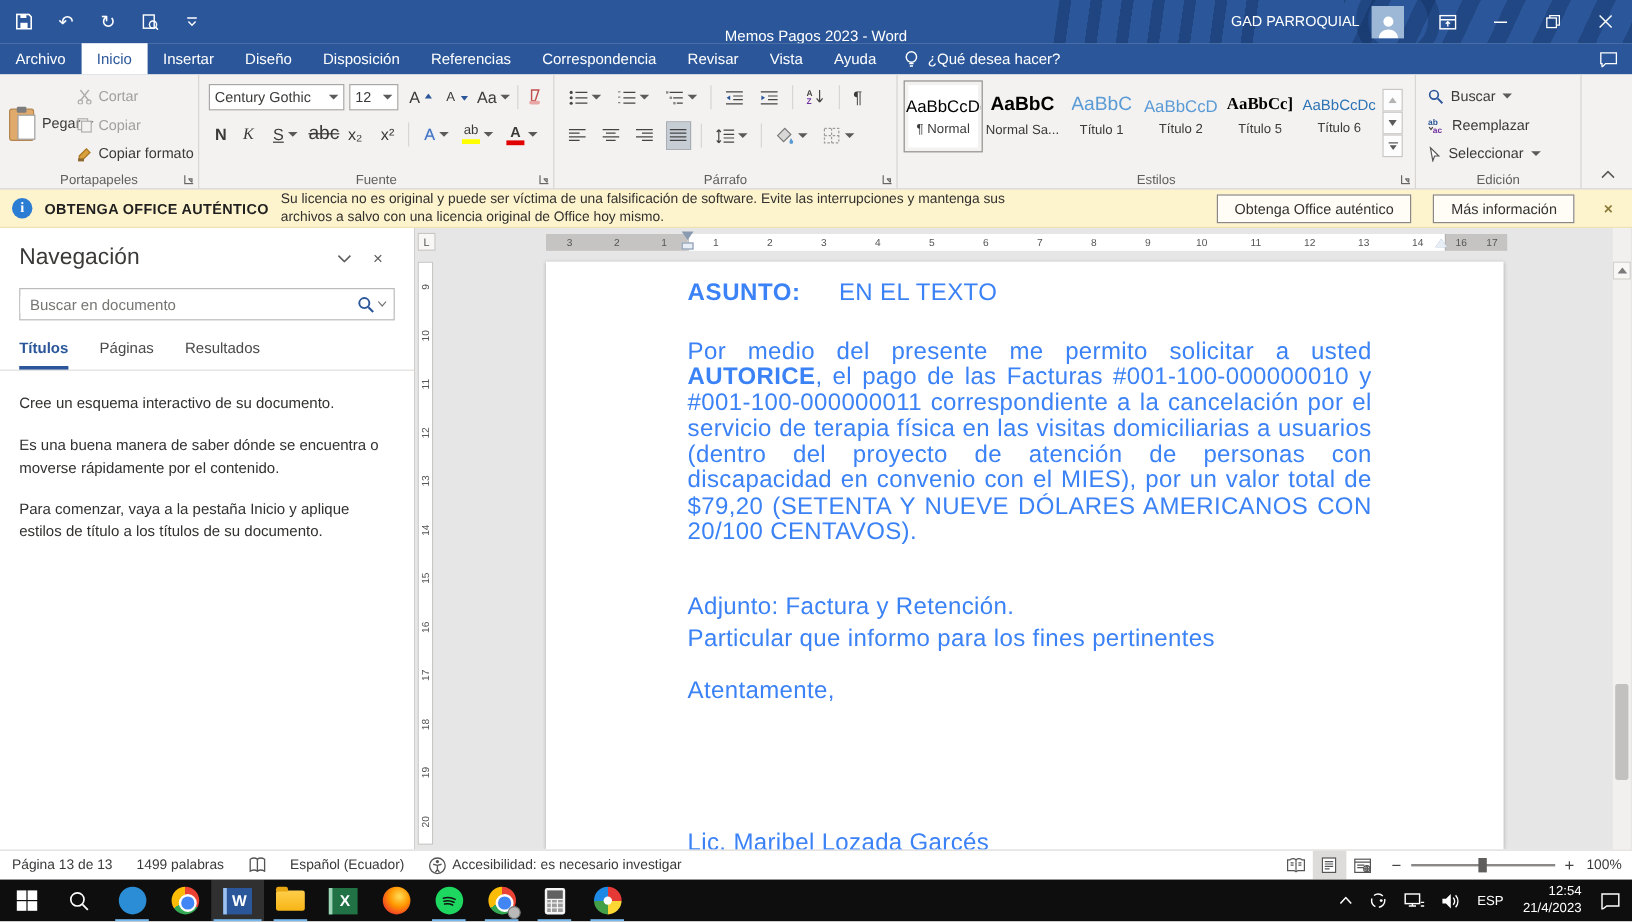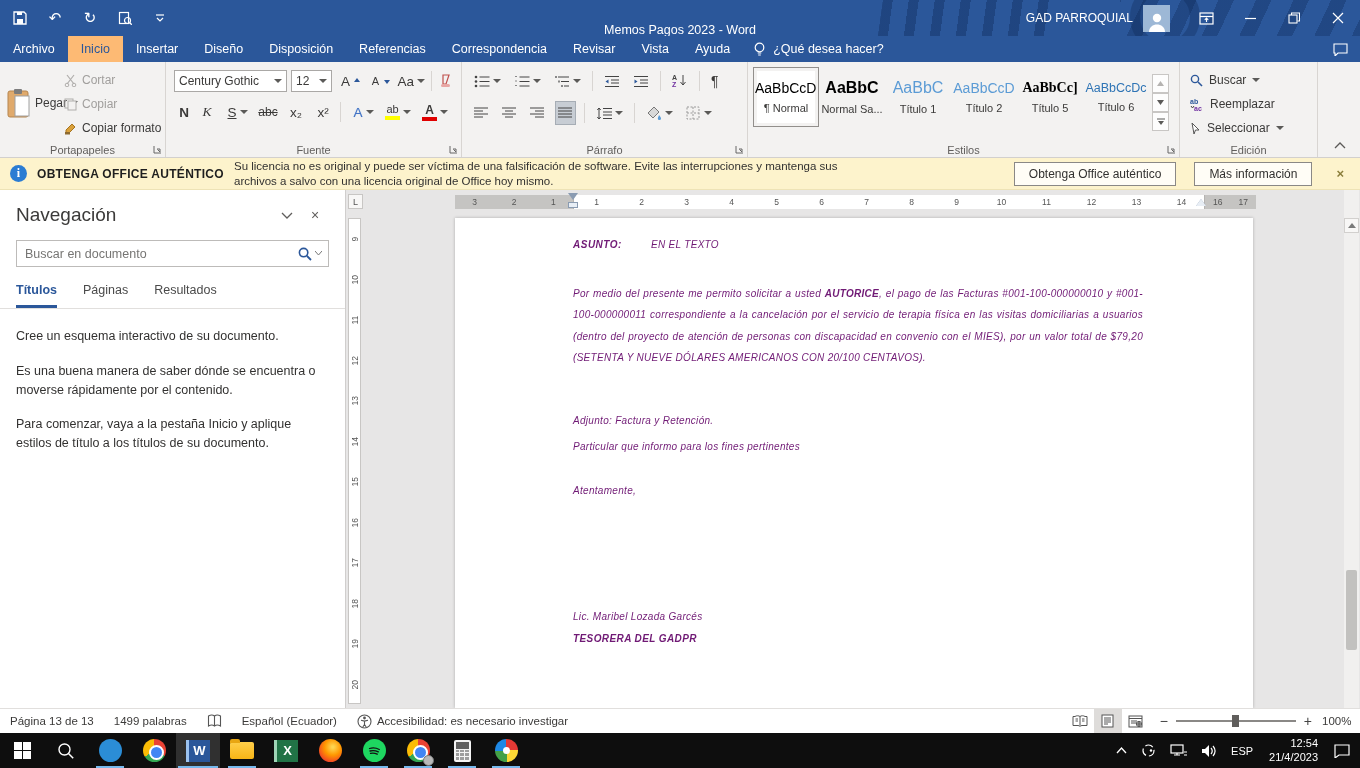--- a/index.html
+++ b/index.html
@@ -19,21 +19,21 @@
   .tb-title { position:absolute; left:0; right:0; top:12px; height:36px; display:flex; align-items:center; justify-content:center; font-size:12.5px; z-index:2; }
   .tb-right { position:absolute; right:0; top:0; height:36px; display:flex; align-items:center; z-index:3; }
   .tb-account { font-size:12px; margin-right:10px; }
   .tb-avatar { width:27px; height:27px; background:#9db8d6; display:flex; align-items:flex-end; justify-content:center; overflow:hidden; margin-right:14px; }
   .winbtn { width:44px; height:36px; display:flex; align-items:center; justify-content:center; color:#fff; }
   .winbtn svg { display:block; }
 
   
   .menubar { position:absolute; left:0; top:36px; width:1360px; height:26px; background:#2b579a; display:flex; align-items:stretch; color:#fff; font-size:12.5px; }
   .mtab { display:flex; align-items:center; padding:0 13px; cursor:default; }
-  .mtab.active { background:#fdba74; color:#2b579a; }
+  .mtab.active { background:#ffffff; color:#2b579a; }
   .tellme-wrap { display:flex; align-items:center; gap:7px; padding:0 10px; }
   .mb-spacer { flex:1; }
   .feedback { width:40px; display:flex; align-items:center; justify-content:center; }
 
   
   .ribbon { position:absolute; left:0; top:62px; width:1360px; height:96px; background:#f3f2f1; border-bottom:1px solid #d2d0ce; display:flex; font-size:12px; color:#3b3a39; }
   .rgroup { position:relative; border-right:1px solid #d8d5d2; display:flex; flex-direction:column; }
   .rgroup-label { position:absolute; bottom:1px; left:0; right:0; text-align:center; font-size:11px; color:#605e5c; }
   .launcher { position:absolute; right:3px; bottom:3px; }
   .g-clip { width:166px; }
@@ -46,21 +46,21 @@
   .font-row1 { display:flex; align-items:center; gap:4px; padding:8px 6px 0 8px; }
   .font-row2 { display:flex; align-items:center; gap:7px; padding:9px 6px 0 10px; }
   .combo { display:flex; align-items:center; justify-content:space-between; border:1px solid #aaa8a6; background:#fff; height:22px; padding:0 4px; font-size:12px; }
   .combo-family { width:118px; }
   .combo-size { width:42px; }
   .tri { width:0; height:0; border-left:4px solid transparent; border-right:4px solid transparent; border-top:4px solid #5b5a58; }
   .fmt { font-size:13.5px; width:16px; text-align:center; }
   .fmt-b { font-weight:bold; }
   .fmt-i { font-style:italic; font-family:"Liberation Serif", serif; }
   .fmt-u { text-decoration:underline; }
-  .fmt-s { text-decoration:line-through; font-size:12px; width:22px; }
+  .fmt-s { text-decoration:line-through; font-size:16px; width:22px; }
   .chip { display:flex; flex-direction:column; align-items:center; line-height:1; }
   .chip-bar { width:15px; height:4px; margin-top:1px; }
   .vline { width:1px; height:20px; background:#d8d5d2; }
   .g-para { width:286px; }
   .para-row { display:flex; align-items:center; gap:9px; padding:8px 6px 0 10px; }
   .para-row2 { padding-top:10px; }
   .tool { display:flex; align-items:center; justify-content:center; height:22px; padding:0 2px; }
   .tool.pressed { background:#c7cdd4; outline:1px solid #a6adb5; }
   .sort-ic { font-size:9px; font-weight:bold; display:flex; align-items:center; }
   .pilcrow { font-size:14px; color:#3b3a39; }
@@ -114,21 +114,21 @@
   .hr-seg { display:flex; align-items:center; background:#c5c4c2; }
   .hr-seg span { flex:1; text-align:center; }
   .hr-white { background:#fff; border-left:1px solid #b5b3b1; border-right:1px solid #b5b3b1; }
   .hr-l { width:118px; } .hr-m { width:632px; } .hr-r { width:51px; }
   .ind-first { position:absolute; left:222px; top:3px; width:0; height:0; border-left:5px solid transparent; border-right:5px solid transparent; border-top:7px solid #8a9bb1; }
   .ind-left { position:absolute; left:222px; top:12px; width:10px; height:6px; background:#e8eef5; border:1px solid #8a9bb1; }
   .ind-right { position:absolute; left:850px; top:9px; width:0; height:0; border-left:5px solid transparent; border-right:5px solid transparent; border-bottom:7px solid #e8eef5; filter:drop-shadow(0 0 .5px #8a9bb1); }
   .vruler { position:absolute; left:2px; top:28px; width:13px; height:486px; background:#fff; border:1px solid #c8c6c4; display:flex; flex-direction:column; overflow:hidden; }
   .vruler span { height:40.5px; flex:0 0 auto; display:flex; align-items:center; justify-content:center; font-size:8.5px; color:#555; writing-mode:vertical-rl; transform:rotate(180deg); }
   .page { position:absolute; left:109px; top:28px; width:798px; height:490px; background:#fff; box-shadow:0 0 3px rgba(0,0,0,.25); padding:16px 110px 0 118px; }
-  .doc-text { font-size:10px; color:#701a75; letter-spacing:.3px; line-height:21.5px;font-style:italic; }
+  .doc-text { font-size:20px; color:#3b82f6; letter-spacing:.3px; line-height:21.5px; }
   .subject { margin-bottom:27px; }
   .subject-label { font-weight:bold; letter-spacing:.5px; }
   .subject-value { margin-left:26px; }
   .body-par { text-align:justify; margin-bottom:41px; }
   .attach { margin-bottom:5px; }
   .closing { margin-bottom:22px; }
   .salute { margin-bottom:105px; }
   .sign-title { font-weight:bold; letter-spacing:.4px; }
   .vscroll { position:absolute; right:1px; top:0; width:15px; height:518px; background:#f1f0ef; }
   .vs-btn { width:15px; height:15px; display:flex; align-items:center; justify-content:center; background:#f8f7f6; border:1px solid #d2d0ce; margin-top:28px; }

